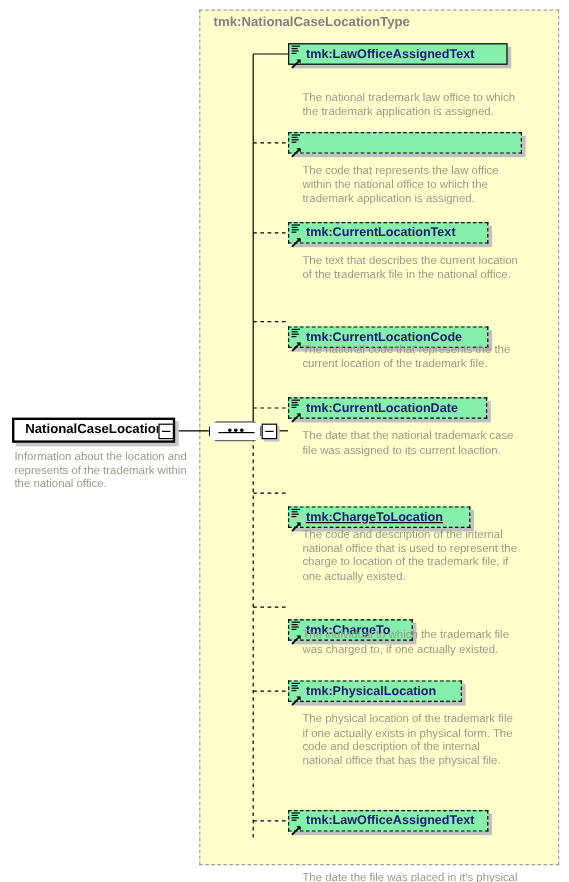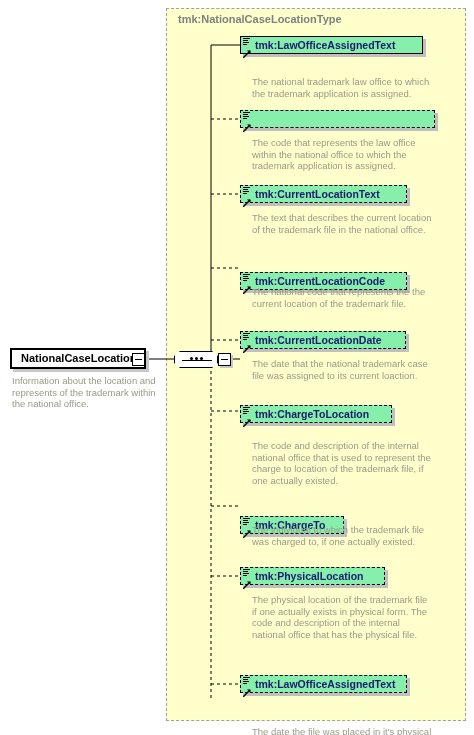--- a/index.html
+++ b/index.html
@@ -342,21 +342,21 @@
         <i></i>
         <i></i>
       </span>
       <span class="glyph-arrow"><svg width="8" height="8" viewBox="0 0 8 8" xmlns="http://www.w3.org/2000/svg">
           <path d="M0 8 L7 1" stroke="#000" stroke-width="1.4"></path>
           <path d="M7.5 0.5 L7.5 4 L4 0.5 Z" fill="#000"></path>
         </svg></span>
       <span class="elem-label">tmk:CurrentLocationDate</span>
     </div>
     <div class="elem-desc" style="top: 358px;">The date that the national trademark case file was assigned to its current loaction.</div>
-    <div class="elem optional" style="top: 405px; width: 152px;">
+    <div class="elem optional" style="top: 422px; width: 152px; text-decoration: underline;">
       <span class="glyph-lines">
         <i></i>
         <i></i>
         <i></i>
         <i></i>
       </span>
       <span class="glyph-arrow"><svg width="8" height="8" viewBox="0 0 8 8" xmlns="http://www.w3.org/2000/svg">
           <path d="M0 8 L7 1" stroke="#000" stroke-width="1.4"></path>
           <path d="M7.5 0.5 L7.5 4 L4 0.5 Z" fill="#000"></path>
         </svg></span>

